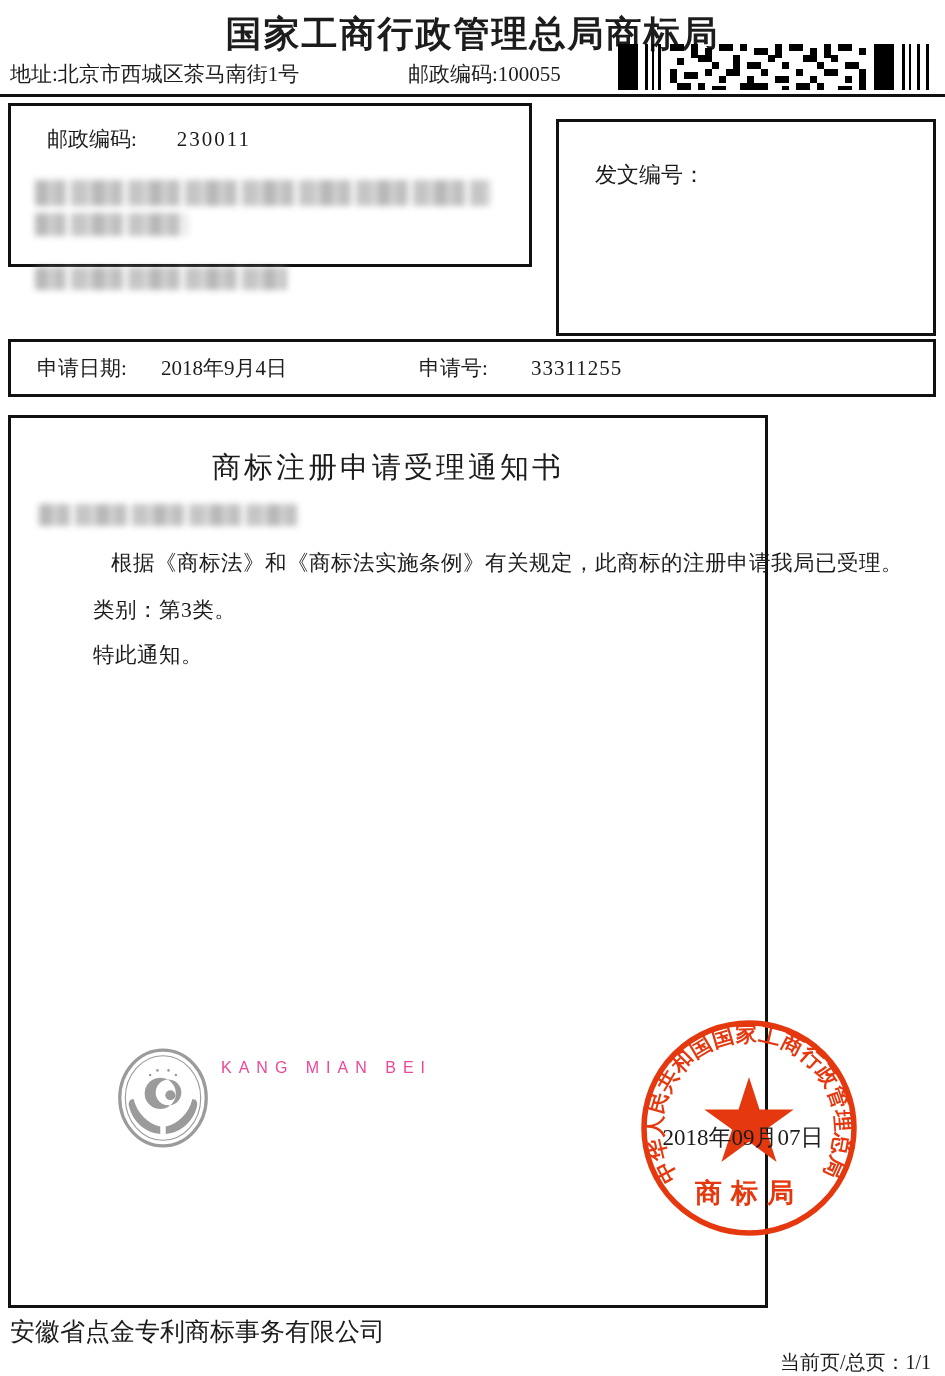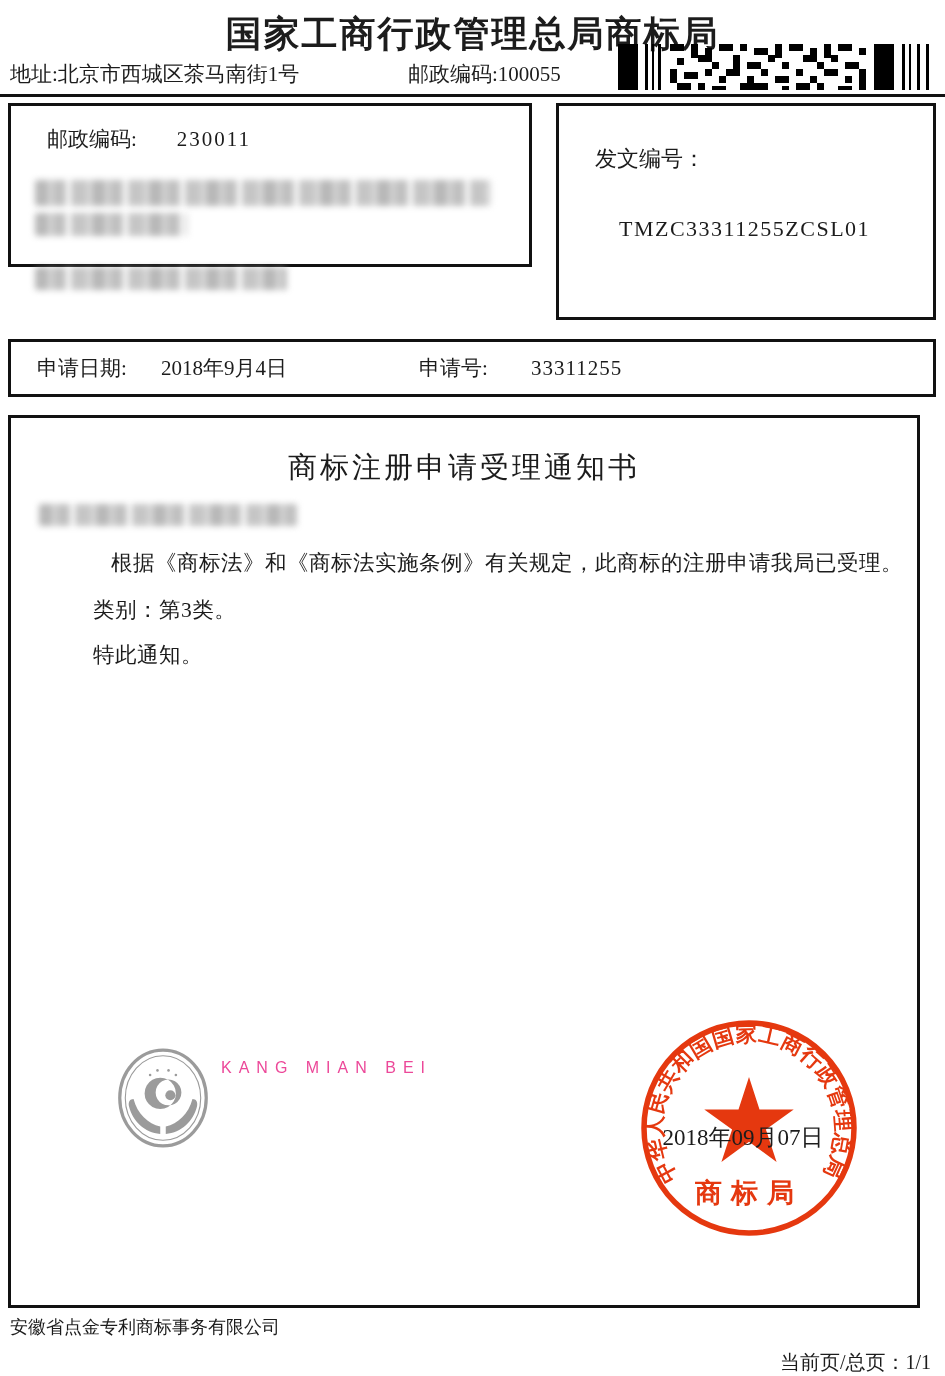--- a/index.html
+++ b/index.html
@@ -20,23 +20,23 @@
     font-size:36px;font-weight:700;letter-spacing:2px;
   }
   .addr-line{top:60px;left:10px;font-size:21px;}
   .post-line{top:60px;left:408px;font-size:21px;}
   .barcode{top:44px;left:618px;width:318px;height:46px;}
   .head-rule{top:94px;left:0;width:945px;height:3px;background:#111;}
 
   
   .box{border:3px solid #111;background:#fff;box-sizing:border-box;}
   .box-sender{top:103px;left:8px;width:524px;height:164px;}
-  .box-dispatch{top:103px;left:556px;width:380px;height:217px;}
+  .box-dispatch{top:119px;left:556px;width:380px;height:217px;}
   .bar-application{top:339px;left:8px;width:928px;height:58px;}
-  .box-main{top:415px;left:8px;width:912px;height:893px;}
+  .box-main{top:415px;left:8px;width:760px;height:893px;}
 
   .sender-postcode{top:19px;left:36px;font-size:21px;}
   .sender-postcode .val{margin-left:40px;letter-spacing:2px;}
 
   
   .redact{
     background:repeating-linear-gradient(90deg,
       #7e7e7e 0 13px,#b5b5b5 13px 18px,#8d8d8d 18px 31px,
       #ffffff 31px 36px,#979797 36px 52px,#c0c0c0 52px 57px);
     filter:blur(3px);
@@ -74,21 +74,21 @@
   .tm-cn{font-size:50px;color:#8f8f8f;letter-spacing:12px;line-height:56px;
          font-family:"Liberation Sans","DejaVu Sans",sans-serif;}
   .tm-en{font-size:16px;color:#ec4899;letter-spacing:7px;margin-top:2px;
          font-family:"Liberation Sans","DejaVu Sans",sans-serif;}
 
   
   .seal{top:598px;left:626px;width:224px;height:224px;overflow:visible;}
   .seal svg{overflow:visible;}
 
   
-  .agent-line{top:1315px;left:10px;font-size:18px;}
+  .agent-line{top:1315px;left:10px;font-size:25px;}
   .note-line{top:1349px;left:10px;font-size:20px;}
   .page-line{top:1349px;left:780px;font-size:20px;}
 </style>
 </head>
 <body>
 
 <div class="page">
 
   <div class="abs org-title">国家工商行政管理总局商标局</div>
   <div class="abs addr-line">地址:北京市西城区茶马南街1号</div>
@@ -160,21 +160,20 @@
     <div class="abs sender-postcode">
       <span>邮政编码:</span><span class="val">230011</span>
     </div>
     <div class="abs redact r-addr1"></div>
     <div class="abs redact r-addr2"></div>
     <div class="abs redact r-name"></div>
   </div>
 
   <div class="abs box box-dispatch">
     <div class="abs dispatch-label">发文编号：</div>
-    <div class="abs dispatch-value">TMZC33311255ZCSL01</div>
   </div>
 
   <div class="abs box bar-application">
     <span class="abs app-item app-date-label">申请日期:</span>
     <span class="abs app-item app-date-value">2018年9月4日</span>
     <span class="abs app-item app-no-label">申请号:</span>
     <span class="abs app-item app-no-value">33311255</span>
   </div>
 
   <div class="abs box box-main">

